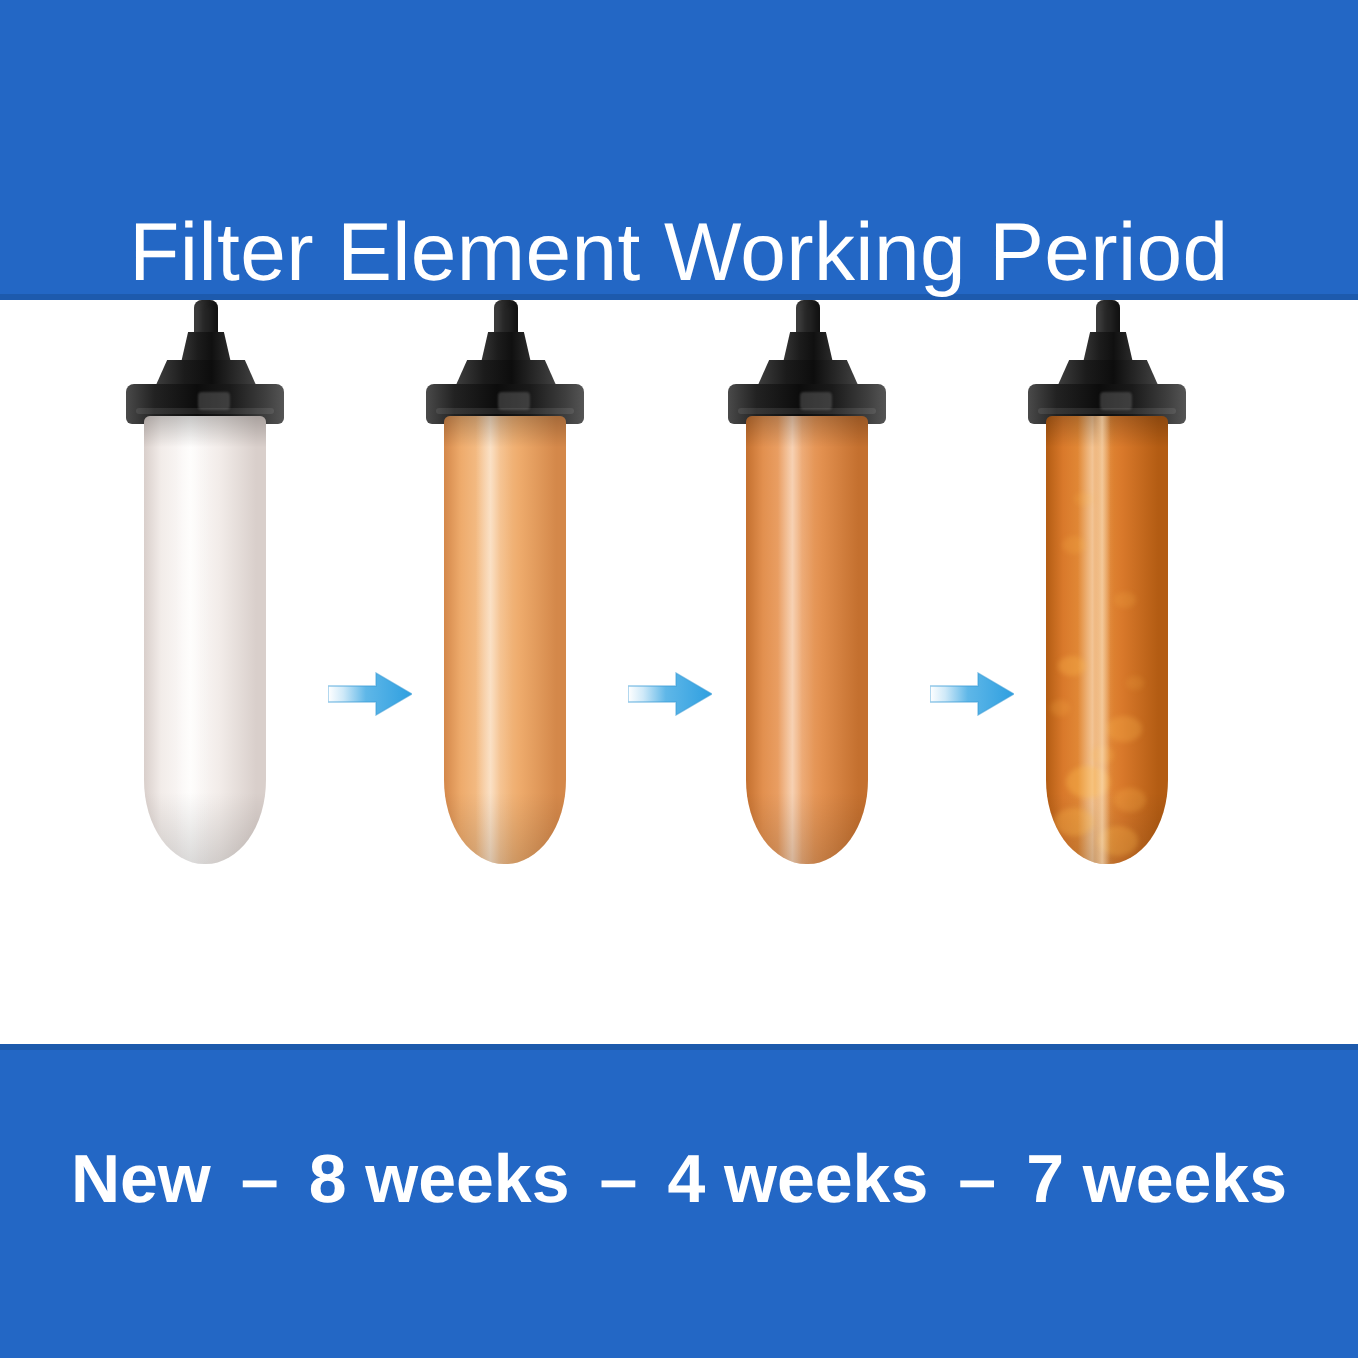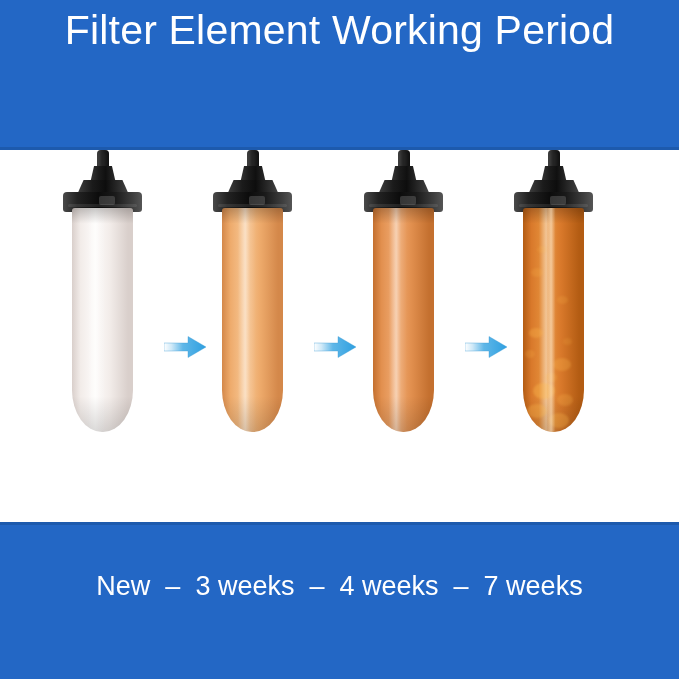--- a/index.html
+++ b/index.html
@@ -16,21 +16,21 @@
     background:#ffffff;
     overflow:hidden;
   }
 
   
   .band{
     position:absolute;
     left:0;width:679px;
     background:#2367c5;
     display:flex;
-    align-items:flex-start;
+    align-items:flex-end;
     justify-content:center;
     box-sizing:border-box;
   }
   #header-band{
     top:0;height:150px;
     border-bottom:3px solid #1d5aad;
   }
   #header-title{
     color:#ffffff;
     font-size:41px;
@@ -43,22 +43,22 @@
   }
 
   
   #footer-band{
     top:522px;height:157px;
     border-top:3px solid #1d5aad;
     align-items:flex-start;
   }
   #footer-legend{
     color:#ffffff;
-    font-size:27px;
-    font-weight:400;
+    font-size:34px;
+    font-weight:700;
     line-height:1;
     white-space:nowrap;
     margin-top:48px;
     display:flex;
     align-items:center;
   }
   #footer-legend .leg-item{ padding:0 2px; }
   #footer-legend .leg-sep{ padding:0 13px; }
 
   
@@ -276,21 +276,21 @@
           </defs>
           <path d="M0,7 L24,7 L24,0.5 L42,11 L24,21.5 L24,15 L0,15 Z" fill="url(#agrad2)" stroke="#3a9bd6" stroke-width="0.7" stroke-opacity="0.55"></path>
         </svg>
       </div>
     </div>
 
   <div class="band" id="footer-band">
     <div id="footer-legend">
         <span class="leg-item">New</span>
         <span class="leg-sep">–</span>
-        <span class="leg-item">3 weeks</span>
+        <span class="leg-item">8 weeks</span>
         <span class="leg-sep">–</span>
         <span class="leg-item">4 weeks</span>
         <span class="leg-sep">–</span>
         <span class="leg-item">7 weeks</span>
       </div>
   </div>
 
 </div>
 
 </body></html>

